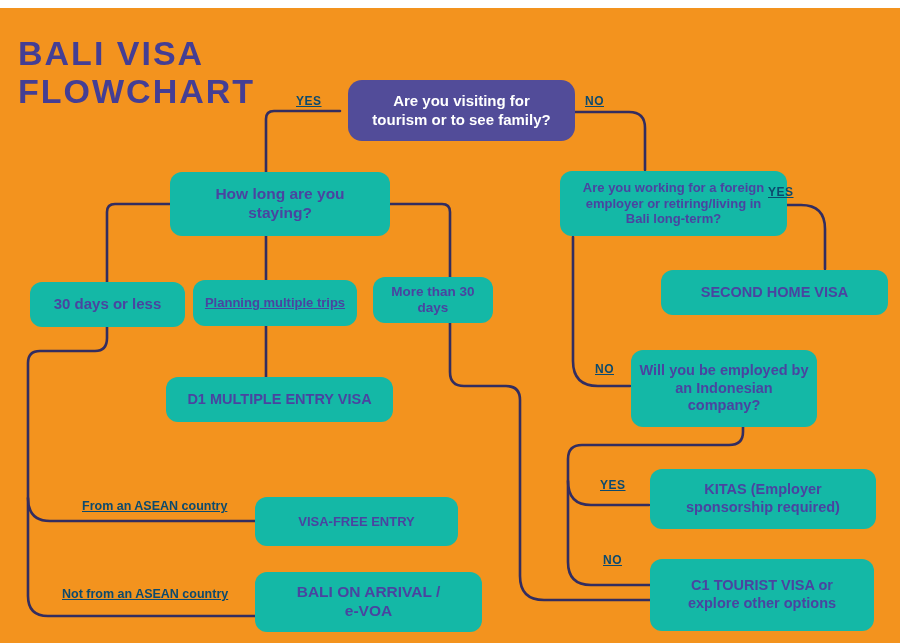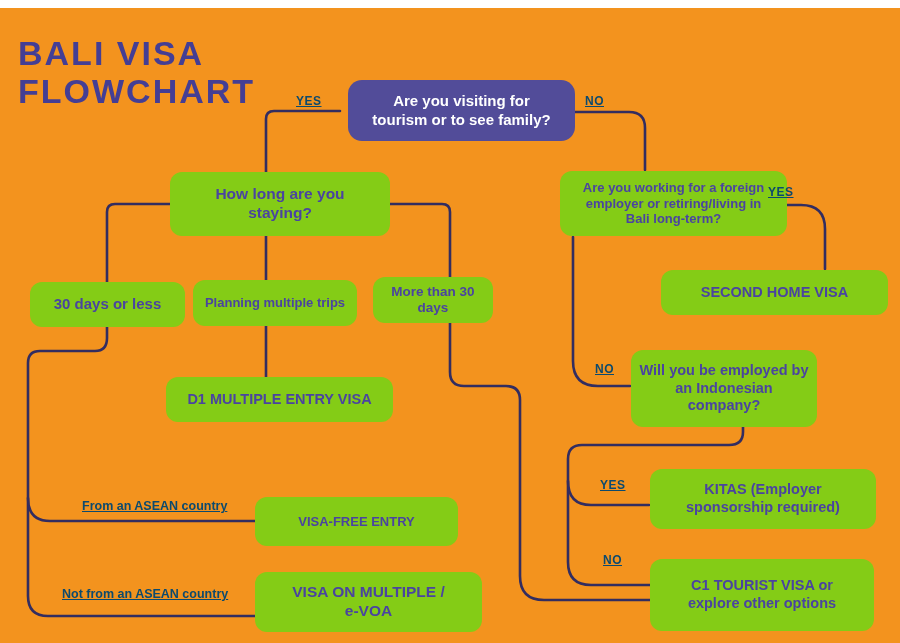--- a/index.html
+++ b/index.html
@@ -13,21 +13,21 @@
   }
   .edges{position:absolute;left:0;top:0;width:900px;height:643px;}
   .edges path{fill:none;stroke:#332D60;stroke-width:2.6;stroke-linecap:round;stroke-linejoin:round;}
   .title{
     position:absolute;left:18px;top:26px;
     font-size:34px;font-weight:800;letter-spacing:2px;
     color:#443E94;line-height:1.13;margin:0;
   }
   .node{
     position:absolute;
-    background:#84cc16;
+    background:#14b8a6;
     border-radius:12px;
     color:#4A44A0;
     font-weight:700;
     display:flex;align-items:center;justify-content:center;
     text-align:center;
     white-space:pre-line;
     line-height:1.22;
     box-sizing:border-box;
     padding:4px 8px;
   }
@@ -43,21 +43,21 @@
     font-weight:700;
     font-size:12px;
     letter-spacing:0.5px;
     white-space:nowrap;
     text-decoration:underline;
   }
   
   .n-root       {left:348px;top:72px;  width:227px;height:61px;}
   .n-howlong    {left:170px;top:164px; width:220px;height:64px; font-size:15.5px;}
   .n-30days     {left:30px; top:274px; width:155px;height:45px; font-size:15px;}
-  .n-planning   {left:193px;top:272px; width:164px;height:46px; font-size:13px;}
+  .n-planning   {left:193px;top:272px; width:164px;height:46px; font-size:13px;text-decoration:underline;}
   .n-more30     {left:373px;top:269px; width:120px;height:46px; font-size:13.5px;}
   .n-d1         {left:166px;top:369px; width:227px;height:45px; font-size:14.5px;}
   .n-visafree   {left:255px;top:489px; width:203px;height:49px; font-size:13px;}
   .n-voa        {left:255px;top:564px; width:227px;height:60px; font-size:15.5px;}
   .n-working    {left:560px;top:163px; width:227px;height:65px; font-size:13px;}
   .n-secondhome {left:661px;top:262px; width:227px;height:45px; font-size:14.5px;}
   .n-will       {left:631px;top:342px; width:186px;height:77px; font-size:14.5px;}
   .n-kitas      {left:650px;top:461px; width:226px;height:60px; font-size:14.5px;}
   .n-c1         {left:650px;top:551px; width:224px;height:72px; font-size:14.5px;}
   
@@ -104,21 +104,21 @@
 
   <div class="node root n-root">Are you visiting for
 tourism or to see family?</div>
   <div class="node n-howlong">How long are you
 staying?</div>
   <div class="node n-30days">30 days or less</div>
   <div class="node n-planning">Planning multiple trips</div>
   <div class="node n-more30">More than 30 days</div>
   <div class="node n-d1">D1 MULTIPLE ENTRY VISA</div>
   <div class="node n-visafree">VISA-FREE ENTRY</div>
-  <div class="node n-voa">VISA ON MULTIPLE /
+  <div class="node n-voa">BALI ON ARRIVAL /
 e-VOA</div>
   <div class="node n-working">Are you working for a foreign
 employer or retiring/living in
 Bali long-term?</div>
   <div class="node n-secondhome">SECOND HOME VISA</div>
   <div class="node n-will">Will you be employed by
 an Indonesian
 company?</div>
   <div class="node n-kitas">KITAS (Employer
 sponsorship required)</div>

